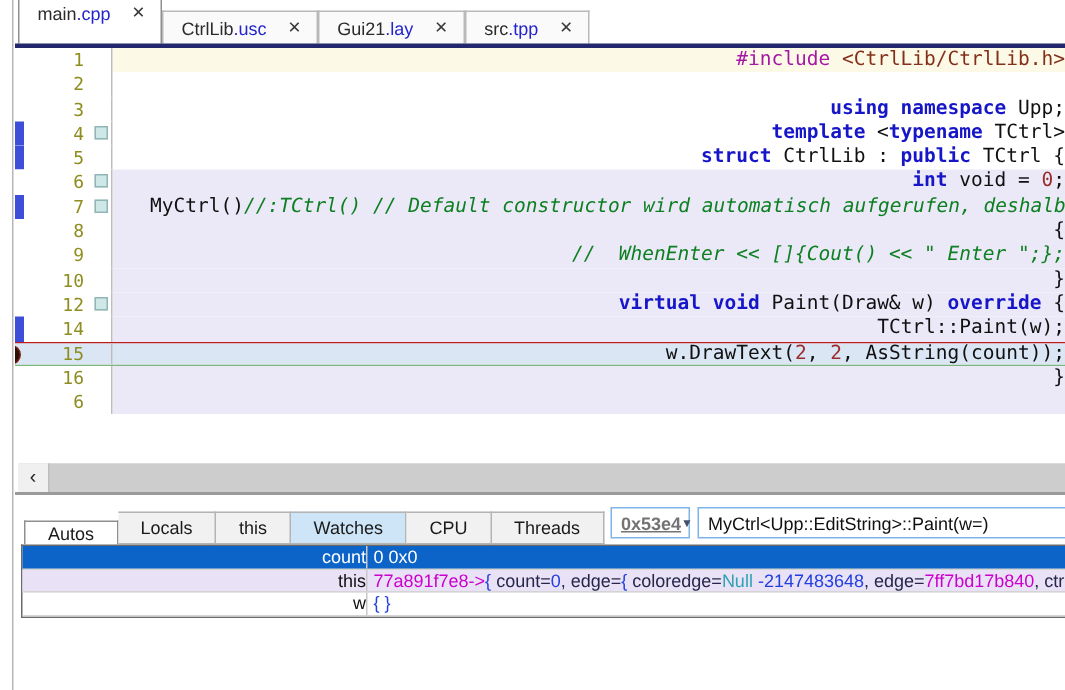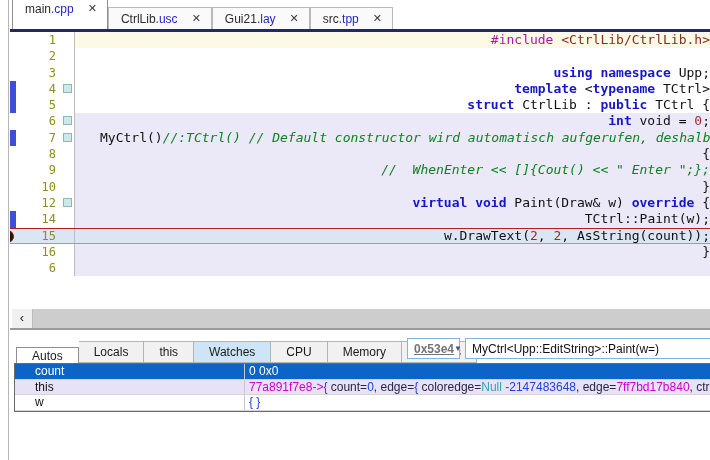--- a/index.html
+++ b/index.html
@@ -70,21 +70,21 @@
                     border:1px solid #7eb4ea; background:#ffffff; display:flex; align-items:center;
                     padding:0 4px 0 6px; }
   #frame-dropdown .val { font-size:12px; font-weight:bold; text-decoration:underline; color:#737373; }
   #frame-dropdown .arr { margin-left:auto; font-size:8px; color:#44506a; }
   #function-box { position:absolute; left:453px; top:4px; right:-2px; height:21px;
                   border:1px solid #7eb4ea; background:#ffffff; font-size:12px; color:#101010;
                   display:flex; align-items:center; padding-left:6px; white-space:nowrap; overflow:hidden; }
   #watch-table { position:absolute; left:2px; top:29px; right:-2px;
                  border:1px solid #6a6a6a; border-right:none; background:#fff; }
   .wrow { display:flex; height:15.5px; line-height:15px; font-size:12px; border-bottom:1px solid #d4d4d4; }
-  .wname { width:229px; flex:0 0 229px; padding-left:20px; color:#101010; overflow:hidden; }
+  .wname { width:229px; flex:0 0 229px; padding-left:20px; color:#101010; overflow:hidden;text-align:right; }
   .wval  { flex:1; border-left:1px solid #c8c8c8; padding-left:4px; white-space:pre; overflow:hidden; }
   .wrow.selected { background:#0d64c8; }
   .wrow.selected .wname, .wrow.selected .wval span { color:#ffffff !important; }
   .wrow.tint { background:#e9e2f6; }
   .v-m { color:#cc00cc; } .v-b { color:#2240e0; } .v-d { color:#26264a; }
   .v-t { color:#2fa3b3; } .v-w { color:#ffffff; }
 </style>
 </head>
 <body>
 
@@ -223,21 +223,20 @@
   </div>
   <div id="editor-bottomline"></div>
 
   <div id="debug-panel">
     <div id="panel-tabs">
         <div class="ptab active">Autos</div>
         <div class="ptab">Locals</div>
         <div class="ptab">this</div>
         <div class="ptab highlight">Watches</div>
         <div class="ptab">CPU</div>
-        <div class="ptab">Memory</div>
         <div class="ptab">Threads</div>
       </div>
     <div id="frame-dropdown">
       <span class="val">0x53e4</span>
       <span class="arr">▼</span>
     </div>
     <div id="function-box">MyCtrl&lt;Upp::EditString&gt;::Paint(w=)</div>
     <div id="watch-table">
         <div class="wrow selected">
           <div class="wname">count</div>

